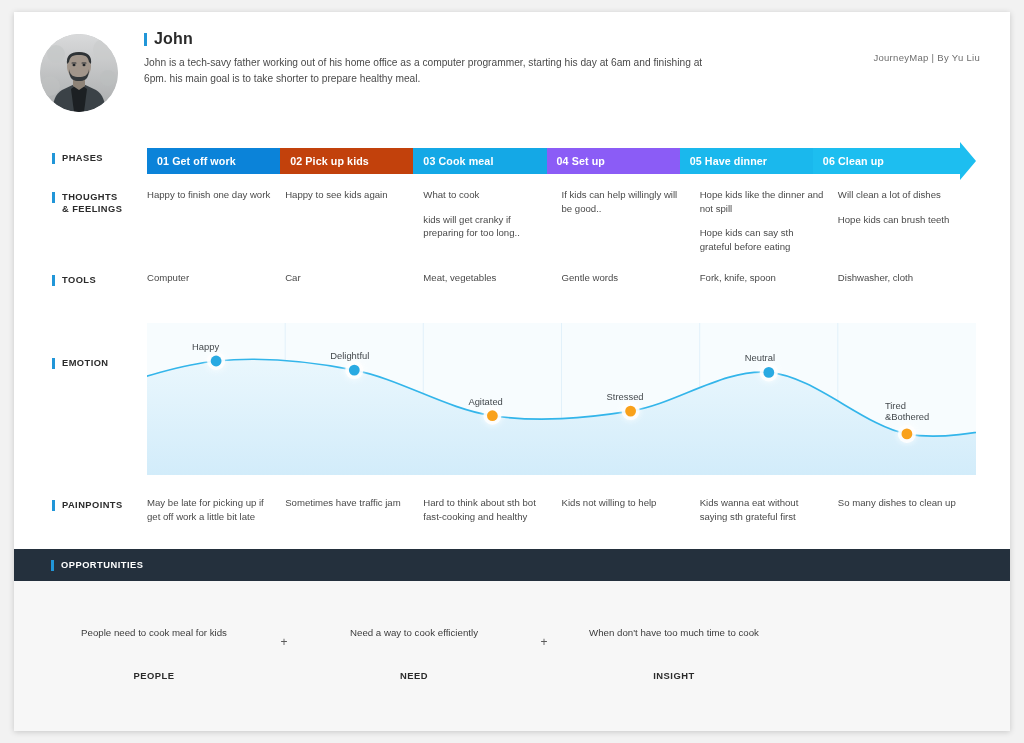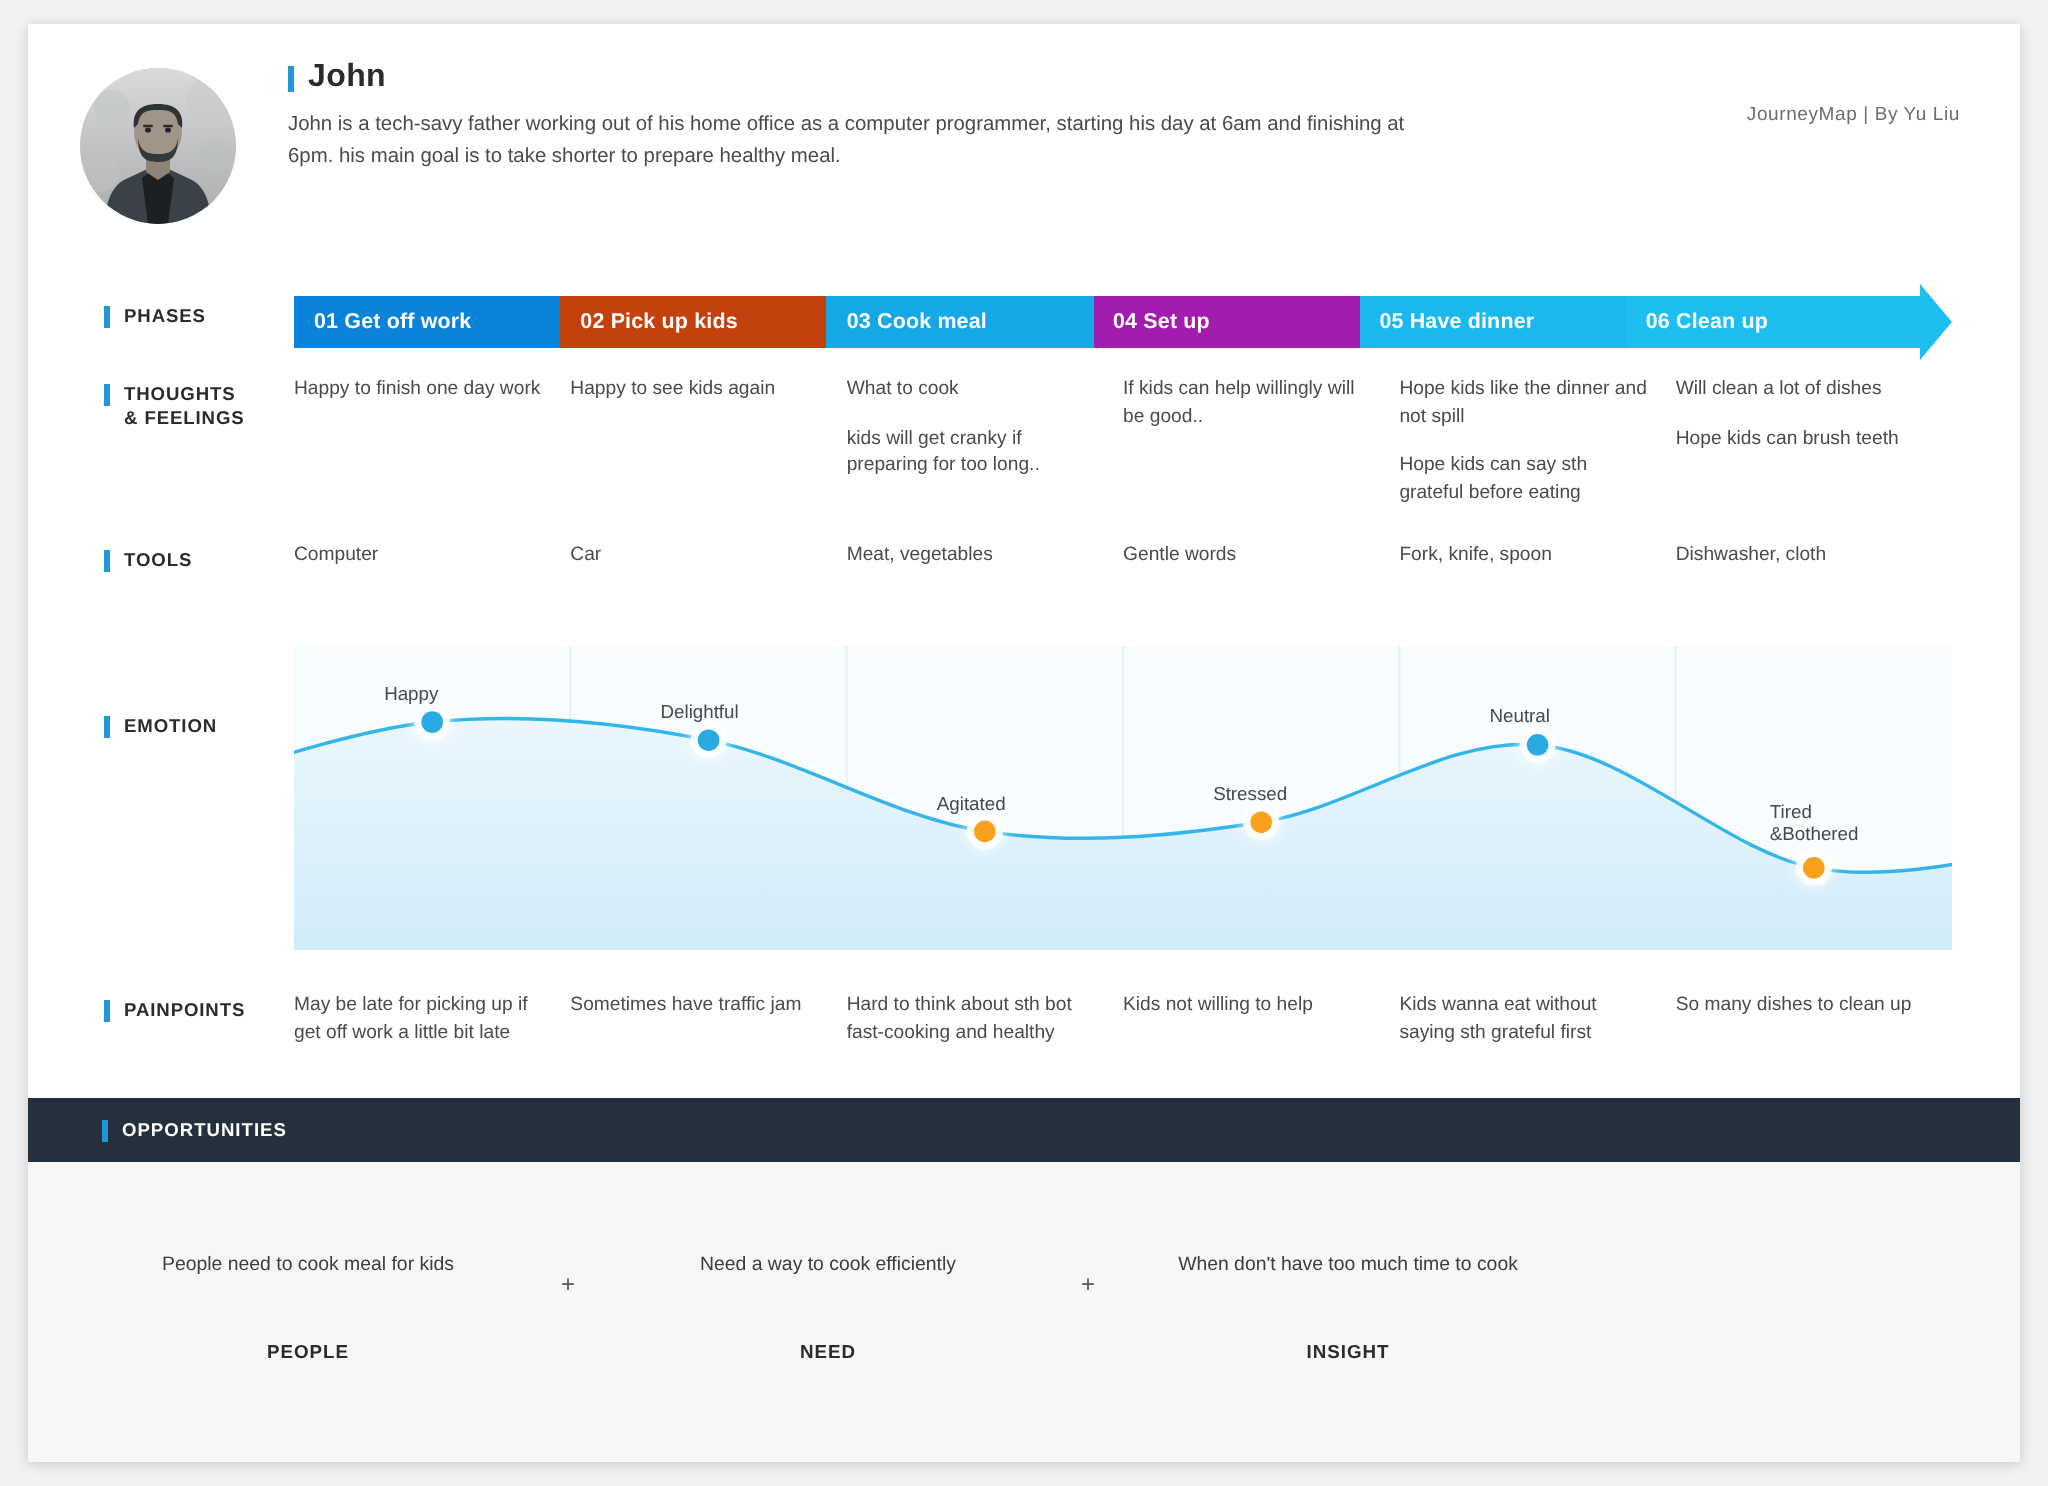--- a/index.html
+++ b/index.html
@@ -172,21 +172,21 @@
     <div class="phase-bar" id="phase-bar">
         <div class="phase-cell p0" style="background: rgb(11, 131, 217);">
           <span>01 Get off work</span>
         </div>
         <div class="phase-cell p1" style="background: #c2410c;">
           <span>02 Pick up kids</span>
         </div>
         <div class="phase-cell p2" style="background: rgb(20, 168, 230);">
           <span>03 Cook meal</span>
         </div>
-        <div class="phase-cell p3" style="background: #a21caf; text-align: center;">
+        <div class="phase-cell p3" style="background: #8b5cf6; text-align: center;">
           <span>04 Set up</span>
         </div>
         <div class="phase-cell p4" style="background: rgb(26, 184, 237);">
           <span>05 Have dinner</span>
         </div>
         <div class="phase-cell p5" style="background: rgb(29, 190, 240);">
           <span>06 Clean up</span>
         </div>
       </div>
     <svg class="phase-arrow" viewBox="0 0 30 38">

